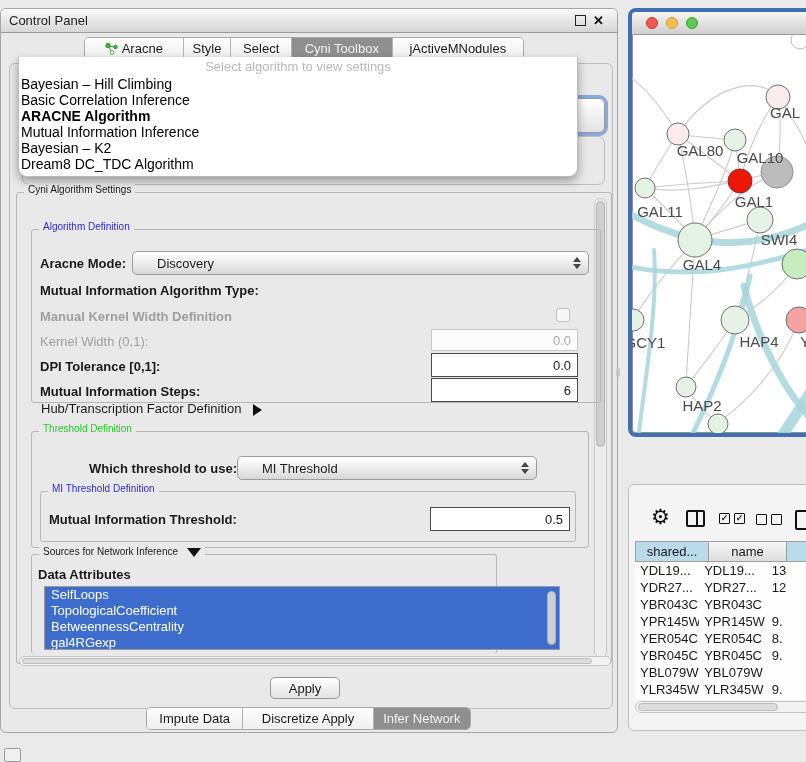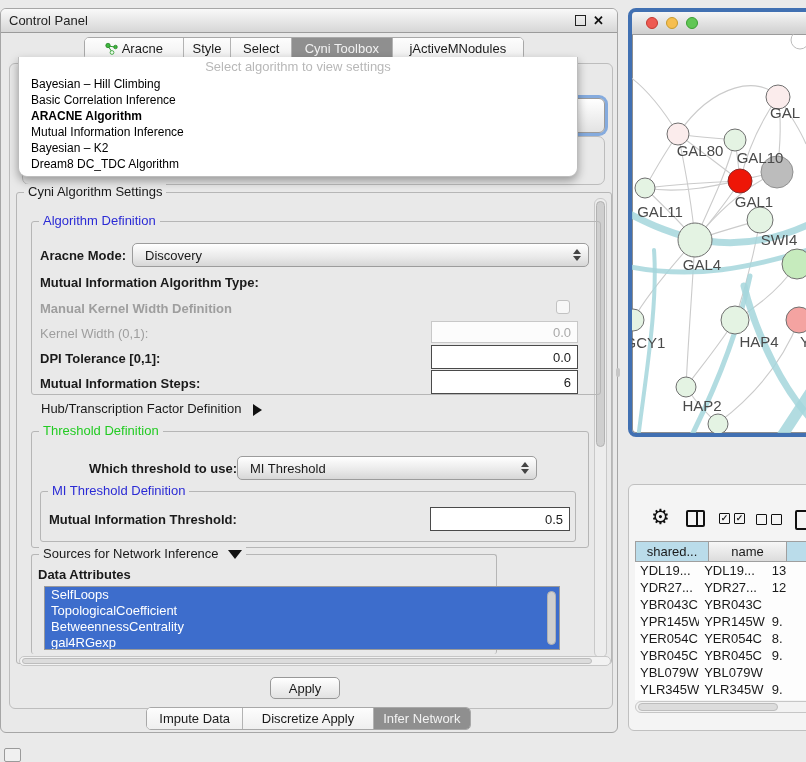--- a/index.html
+++ b/index.html
@@ -21,34 +21,34 @@
   .seg{height:100%;line-height:21px;font-size:13px;text-align:center;color:#1a1a1a;
        border-right:1px solid #B3B3B3;background:linear-gradient(#FDFDFD,#EFEFEF);
        box-sizing:border-box;white-space:nowrap;display:flex;align-items:center;justify-content:center;gap:4px}
   .seg:last-child{border-right:none}
   .seg.sel{background:var(--tab_selected_bg);color:#F2F2F2}
   
   .dropdown{position:absolute;left:18px;top:57px;width:560px;background:#FFFFFF;
             border:1px solid #BDBDBD;border-top:none;border-radius:0 0 9px 9px;
             box-shadow:0 4px 10px rgba(0,0,0,.35);z-index:50;box-sizing:border-box;padding-bottom:4px}
   .dd-placeholder{height:19px;line-height:19px;text-align:center;font-size:13px;color:#B8B8B8}
-  .dd-item{height:16px;line-height:16px;font-size:12px;padding-left:12px;color:#000}
+  .dd-item{height:16px;line-height:16px;font-size:14px;padding-left:2px;color:#000}
   .dd-item.bold{font-weight:bold}
   
   .groupbox{position:absolute;border:1px solid #B6B6B6;border-radius:3px;box-sizing:border-box}
-  .grouptitle{position:absolute;top:-9px;left:7px;background:#E9E9E9;padding:0 4px;font-size:13px;white-space:nowrap}
+  .grouptitle{position:absolute;top:-9px;left:7px;background:#E9E9E9;padding:0 4px;font-size:10px;white-space:nowrap}
   .t-blue{color:var(--group_title_blue)}
   .t-green{color:var(--group_title_green)}
   .lbl{position:absolute;font-size:13px;white-space:nowrap}
   .b{font-weight:bold}
   .dis{color:#9E9E9E}
   
   .combo{position:absolute;border:1px solid #9C9C9C;border-radius:5px;
          background:linear-gradient(#FFFFFF,#E9E9E9 60%,#D7D7D7);box-sizing:border-box;
-         font-size:13px;padding-left:12px;display:flex;align-items:center}
+         font-size:13px;padding-left:24px;display:flex;align-items:center}
   .updown{position:absolute;right:7px;top:50%;transform:translateY(-50%);display:flex;flex-direction:column;gap:2px}
   .tri-up{width:0;height:0;border-left:4px solid transparent;border-right:4px solid transparent;border-bottom:5px solid #444}
   .tri-dn{width:0;height:0;border-left:4px solid transparent;border-right:4px solid transparent;border-top:5px solid #444}
   .field{position:absolute;background:#FFFFFF;box-sizing:border-box;font-size:13px;
          text-align:right;padding-right:6px;display:flex;align-items:center;justify-content:flex-end}
   .field.en{border:1.5px solid #4A4A4A}
   .field.dis{border:1px solid #C8C8C8;background:#FCFCFC;color:#A9A9A9}
   .checkbox{position:absolute;width:14px;height:14px;border:1px solid #C2C2C2;background:#F7F7F7;border-radius:3px;box-sizing:border-box}
   .tri-right{display:inline-block;width:0;height:0;border-top:6px solid transparent;border-bottom:6px solid transparent;border-left:9px solid #111;vertical-align:middle;margin-left:8px}
   .tri-down{display:inline-block;width:0;height:0;border-left:7px solid transparent;border-right:7px solid transparent;border-top:9px solid #111;vertical-align:middle;margin-left:6px}
@@ -130,21 +130,21 @@
                 background:linear-gradient(#FFF,#E3E3E3);box-shadow:0 0 0 3px #85ABDE;z-index:1"></div>
     <div class="abs" style="left:12px;top:72px;width:581px;height:47px;border:1px solid #BCBCBC;border-radius:7px;z-index:1"></div>
 
     <div class="groupbox" style="left:6px;top:128px;width:596px;height:472px;z-index:2;background:#E9E9E9">
       <span class="grouptitle">Cyni Algorithm Settings</span>
 
       <div class="vscroll" style="right:4px;top:5px;width:13px;height:460px">
         <div class="vthumb" style="left:1px;top:2px;width:9px;height:246px"></div>
       </div>
 
-      <div class="groupbox" style="left:14px;top:28px;width:570px;height:174px">
+      <div class="groupbox" style="left:14px;top:36px;width:570px;height:174px">
         <span class="grouptitle t-blue">Algorithm Definition</span>
 
         <span class="lbl b" style="left:8px;top:26px">Aracne Mode:</span>
         <div class="combo" style="left:100px;top:21px;width:457px;height:24px">
           <span>Discovery</span>
           <span class="updown">
               <span class="tri-up"></span>
               <span class="tri-dn"></span>
             </span>
         </div>

